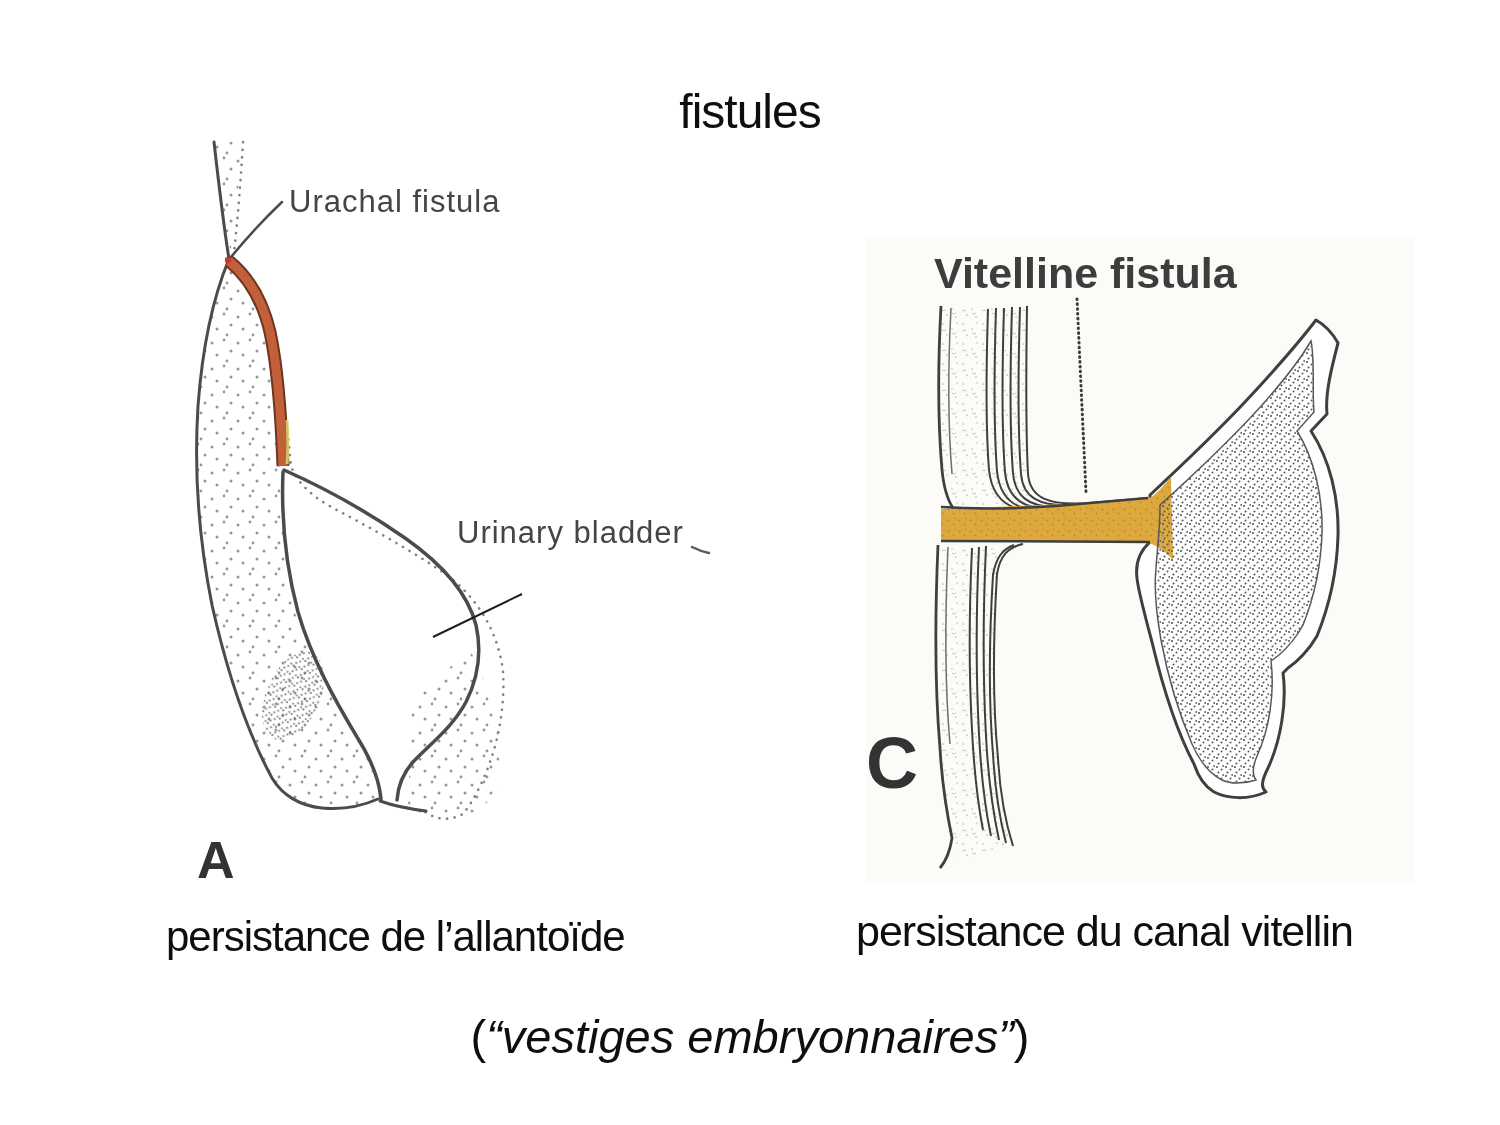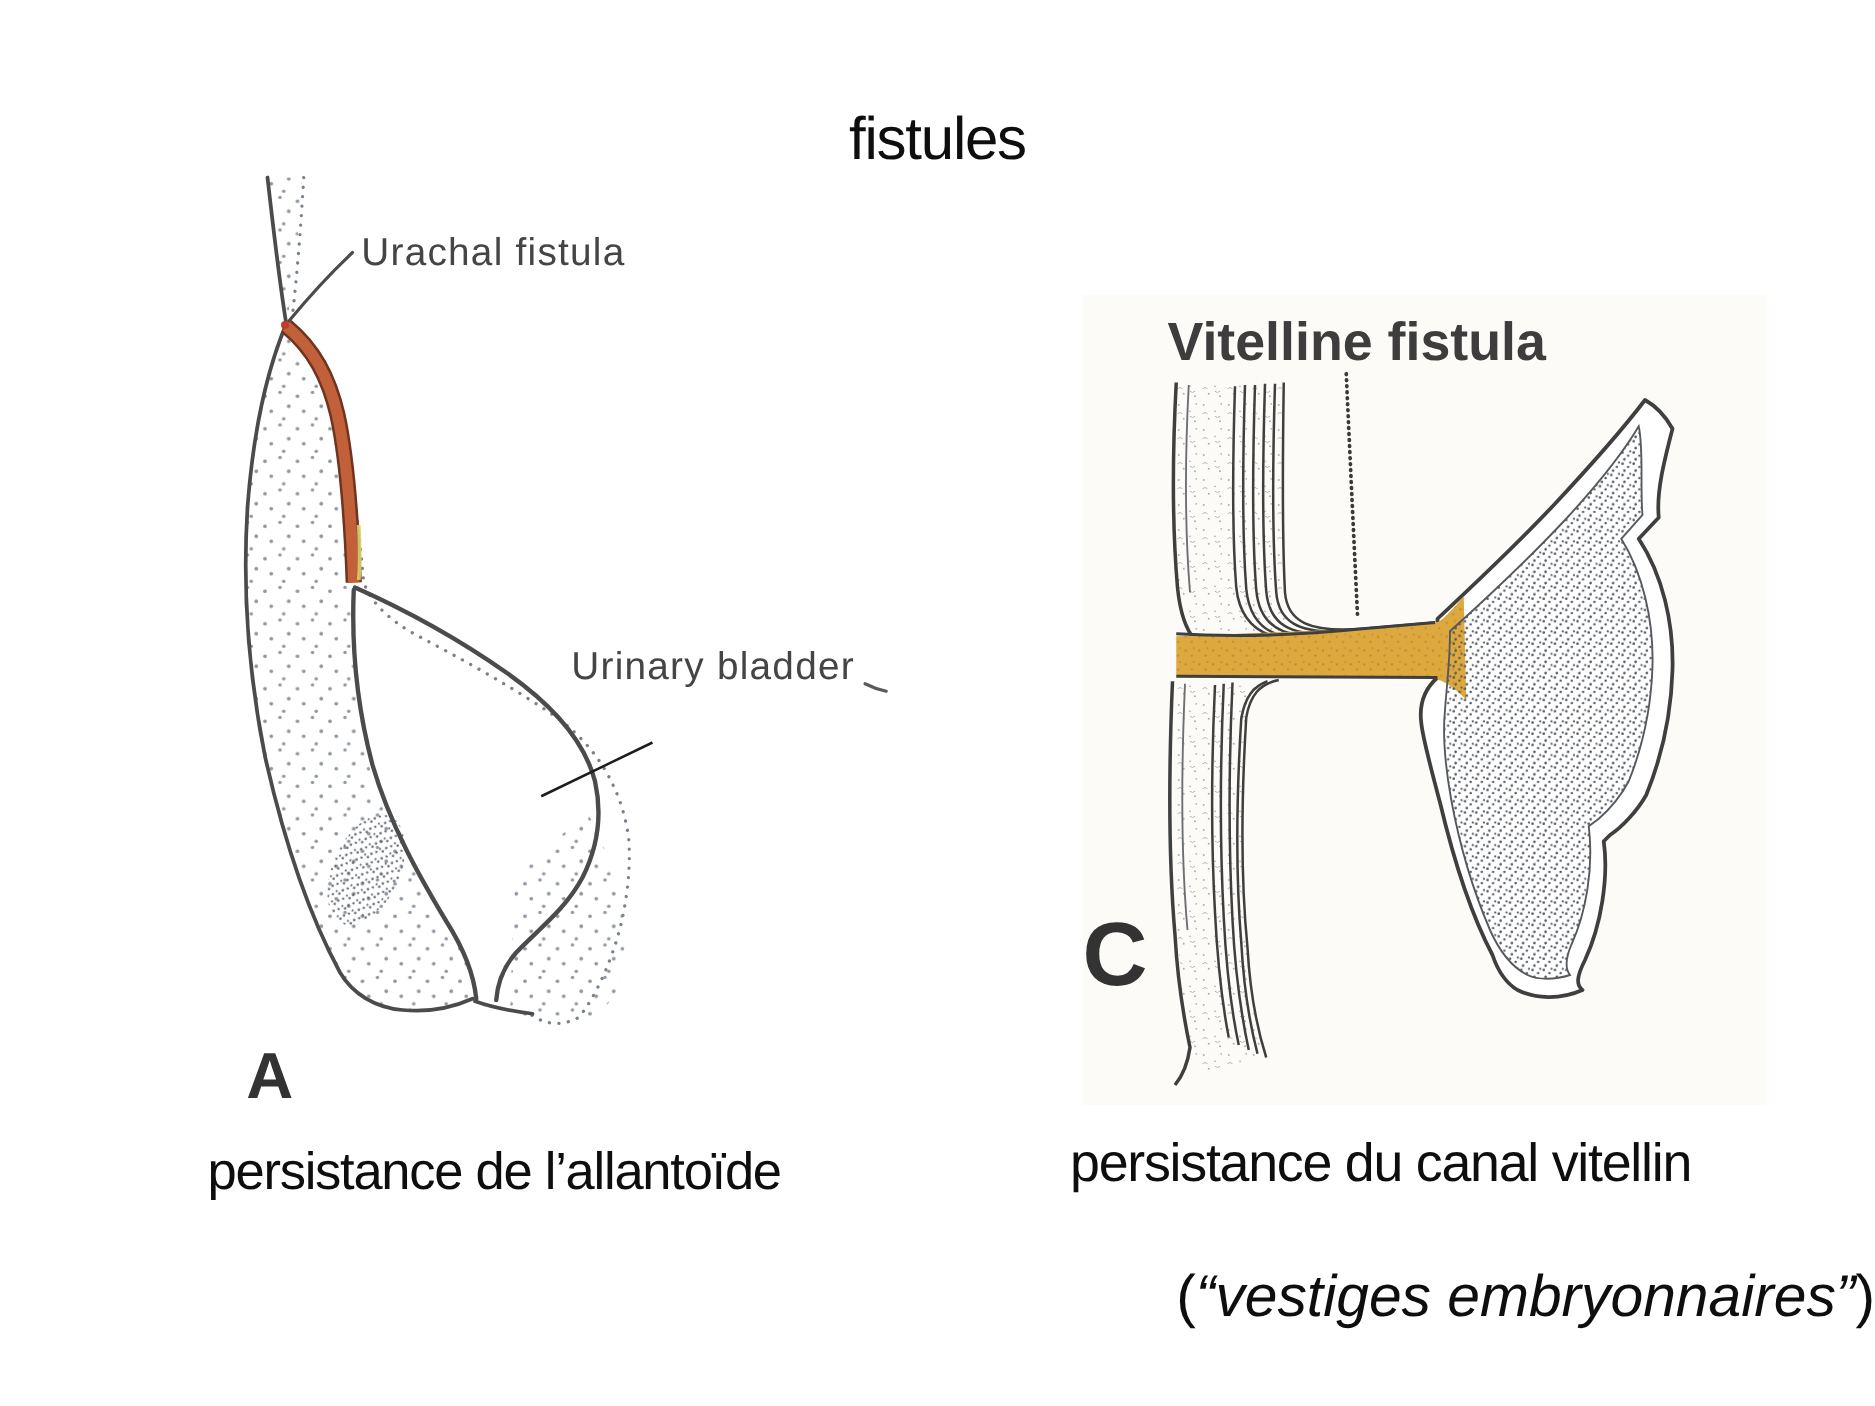--- a/index.html
+++ b/index.html
@@ -5,21 +5,21 @@
   html,body{margin:0;padding:0;}
   body{
     width:1500px;height:1125px;position:relative;background:#ffffff;
     font-family:"Liberation Sans", sans-serif;overflow:hidden;
   }
   .artwork{position:absolute;left:0;top:0;width:1500px;height:1125px;}
   .slide-text{position:absolute;color:#0e0e0e;white-space:nowrap;line-height:1;}
   #title{top:88px;left:0;width:100%;text-align:center;font-size:48px;letter-spacing:-1px;}
   #caption-left{top:916px;left:166px;font-size:42px;letter-spacing:-1px;}
   #caption-right{top:910px;left:836px;font-size:43px;letter-spacing:-1px;margin-left:20px;}
-  #footnote{top:1013px;left:0;width:100%;text-align:right;font-size:47px;letter-spacing:0;}
+  #footnote{top:1013px;left:0;width:100%;text-align:center;font-size:47px;letter-spacing:0;}
   #footnote em{font-style:italic;}
   svg text{font-family:"Liberation Sans", sans-serif;}
   .fig-label{fill:#454545;font-size:31px;letter-spacing:1px;}
   .panel-letter{fill:#333;font-weight:700;}
 </style>
 </head>
 <body>
 
 <svg class="artwork" viewBox="0 0 1500 1125" aria-hidden="true">
   <defs>

